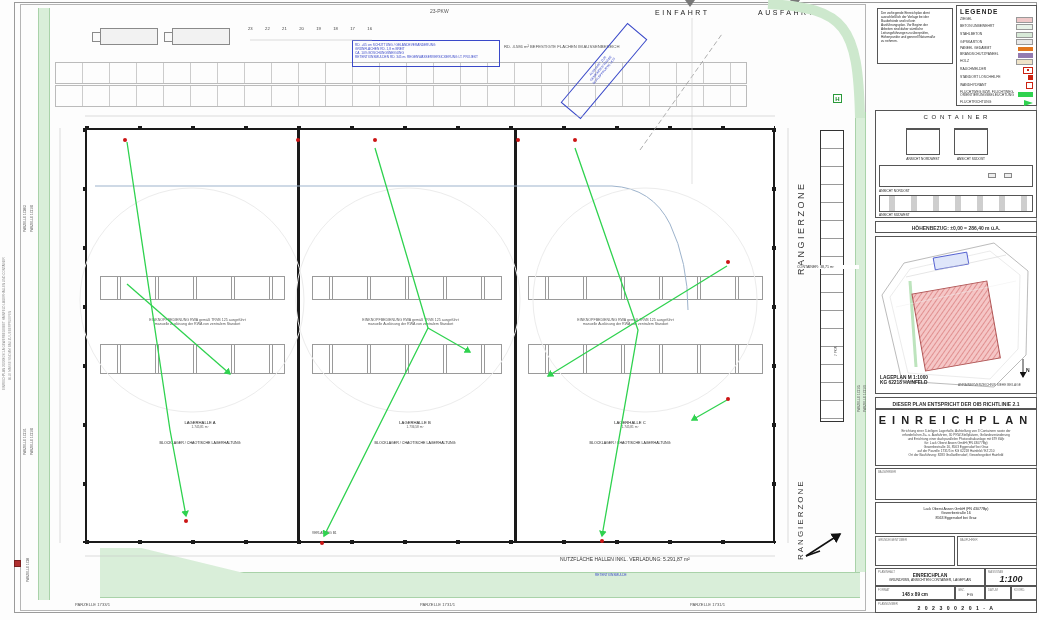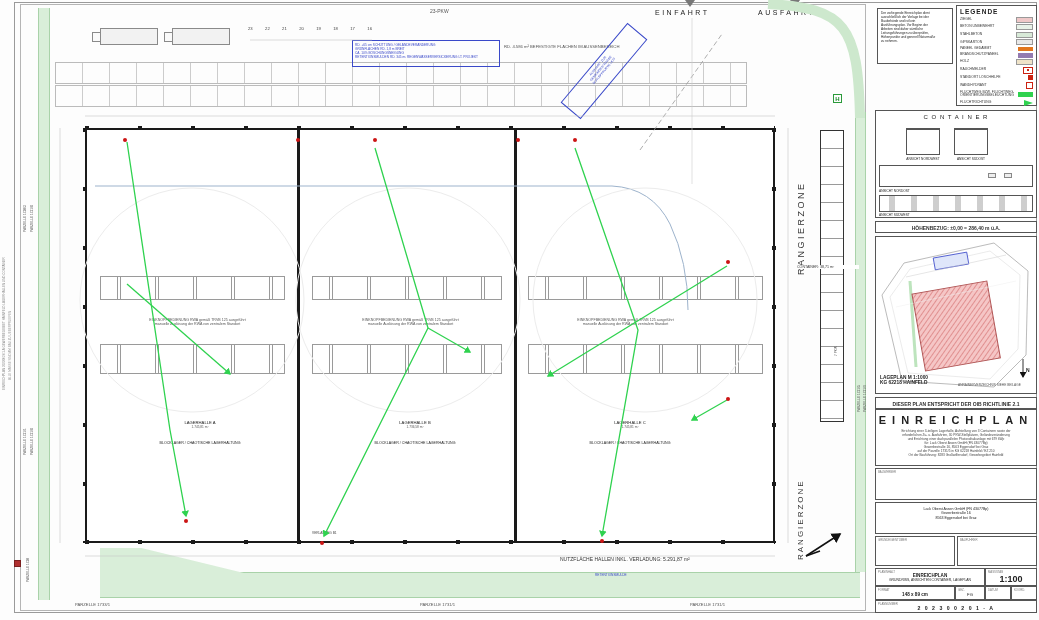--- a/index.html
+++ b/index.html
@@ -342,21 +342,21 @@
   </div>
 
   <div class="abs" style="left:875px;top:568px;width:162px;height:42px;">
     <div class="cell" style="left:0;top:0;width:110px;height:18px;">
       <span class="tb-label">PLANINHALT</span>
       <div class="ctr" style="font-size:4.6px;font-weight:bold;margin-top:4px;">EINREICHPLAN</div>
       <div class="ctr" style="font-size:3.4px;">GRUNDRISS, ANSICHTEN CONTAINER, LAGEPLAN</div>
     </div>
     <div class="cell" style="left:110px;top:0;width:52px;height:18px;">
       <span class="tb-label">MASSSTAB</span>
-      <div class="ctr" style="font-size:9px;font-weight:bold;margin-top:5px;">1:100</div>
+      <div class="ctr" style="font-size:9px;font-weight:bold;margin-top:5px;font-style:italic;">1:100</div>
     </div>
     <div class="cell" style="left:0;top:18px;width:80px;height:14px;">
       <span class="tb-label">FORMAT</span>
       <div class="ctr" style="font-size:4.6px;font-weight:bold;margin-top:4.5px;">148 x 89 cm</div>
     </div>
     <div class="cell" style="left:80px;top:18px;width:30px;height:14px;">
       <span class="tb-label">GEZ.</span>
       <div class="ctr" style="font-size:4.2px;margin-top:5px;">FG</div>
     </div>
     <div class="cell" style="left:110px;top:18px;width:26px;height:14px;">

